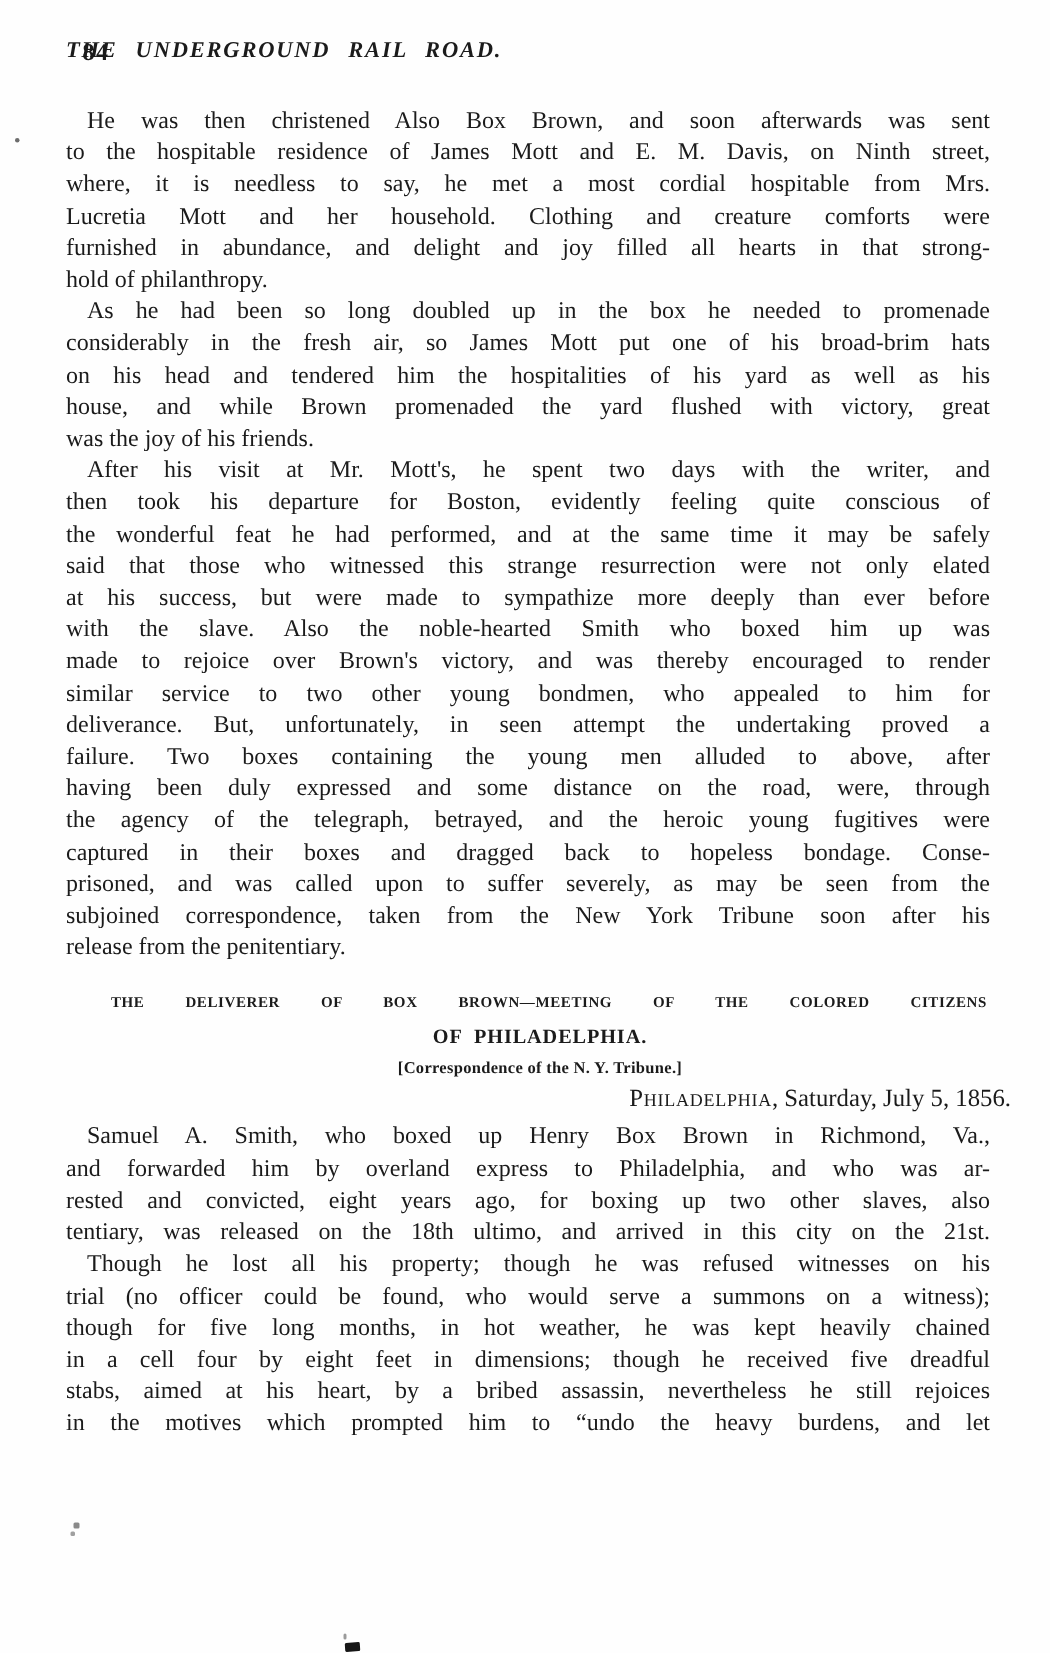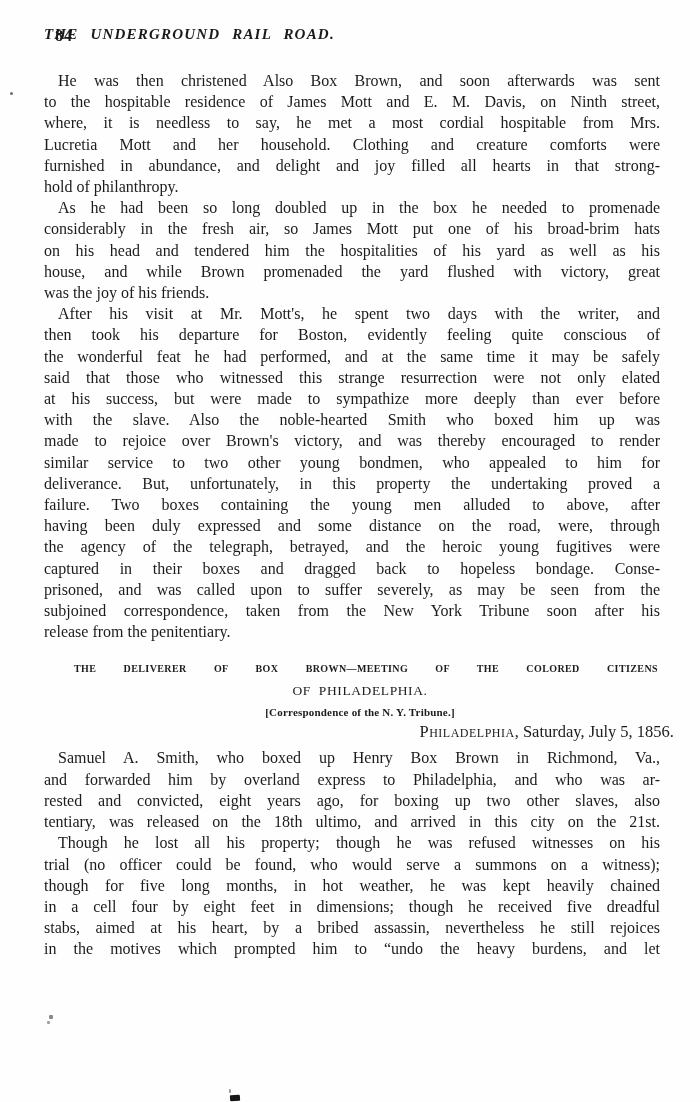--- a/index.html
+++ b/index.html
@@ -55,21 +55,21 @@
     font-size: 10px;
     font-weight: bold;
     letter-spacing: 0.4px;
     text-align: justify;
     text-align-last: justify;
     padding: 0 18px 0 30px;
     line-height: 19px;
   }
   .h-line2 {
     font-size: 13.5px;
-    font-weight: normal;
+    font-weight: bold;
     letter-spacing: 0.6px;
     word-spacing: 4px;
     text-align: center;
     line-height: 19px;
     margin-top: 3px;
   }
   .correspondence {
     font-size: 11px;
     font-weight: bold;
     text-align: center;
@@ -121,21 +121,21 @@
       </div>
       <div class="para">
         <div class="line first">After his visit at Mr. Mott's, he spent two days with the writer, and</div>
         <div class="line">then took his departure for Boston, evidently feeling quite conscious of</div>
         <div class="line">the wonderful feat he had performed, and at the same time it may be safely</div>
         <div class="line">said that those who witnessed this strange resurrection were not only elated</div>
         <div class="line">at his success, but were made to sympathize more deeply than ever before</div>
         <div class="line">with the slave.  Also the noble-hearted Smith who boxed him up was</div>
         <div class="line">made to rejoice over Brown's victory, and was thereby encouraged to render</div>
         <div class="line">similar service to two other young bondmen, who appealed to him for</div>
-        <div class="line">deliverance.  But, unfortunately, in this property the undertaking proved a</div>
+        <div class="line">deliverance.  But, unfortunately, in seen attempt the undertaking proved a</div>
         <div class="line">failure.  Two boxes containing the young men alluded to above, after</div>
         <div class="line">having been duly expressed and some distance on the road, were, through</div>
         <div class="line">the agency of the telegraph, betrayed, and the heroic young fugitives were</div>
         <div class="line">captured in their boxes and dragged back to hopeless bondage.  Conse-</div>
         <div class="line">prisoned, and was called upon to suffer severely, as may be seen from the</div>
         <div class="line">subjoined correspondence, taken from the New York Tribune soon after his</div>
         <div class="line last">release from the penitentiary.</div>
       </div>
     </div>
 

